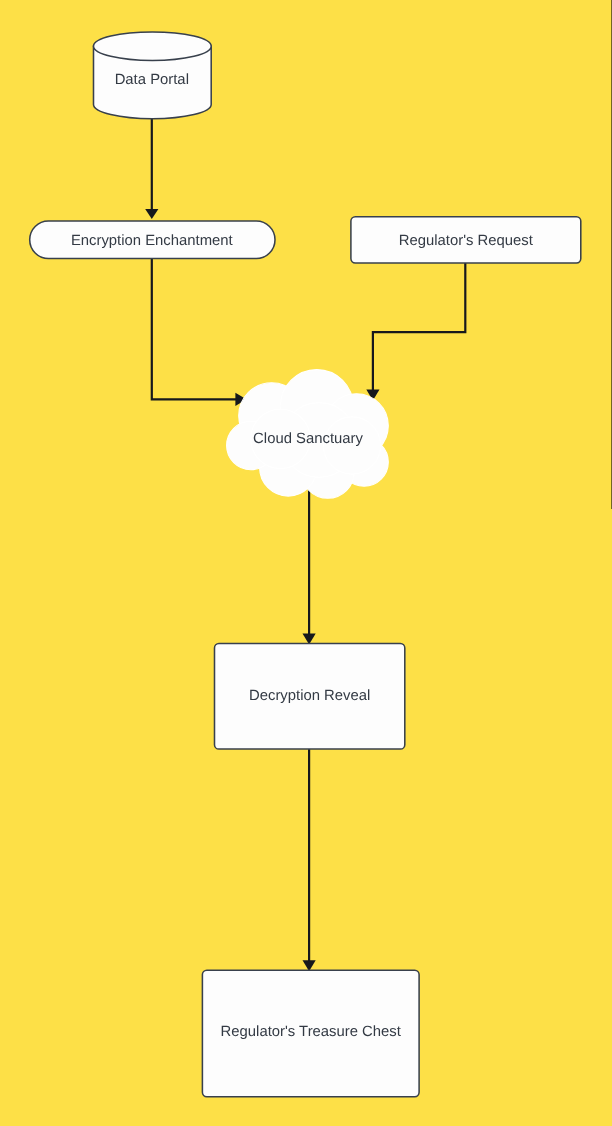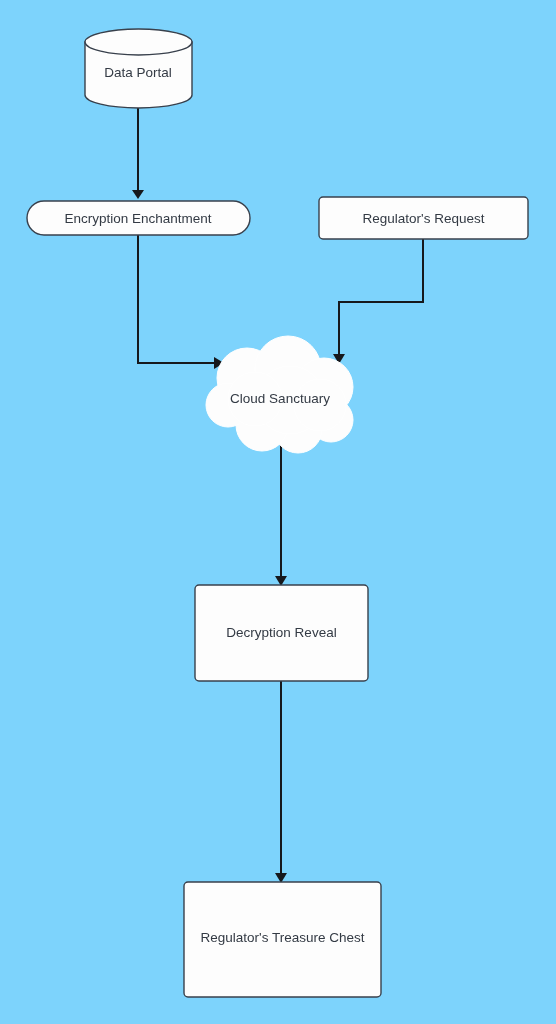--- a/index.html
+++ b/index.html
@@ -11,21 +11,21 @@
   body {
     width: 556px;
     height: 1024px;
     overflow: hidden;
     font-family: "Liberation Sans", sans-serif;
   }
   #canvas {
     position: relative;
     width: 556px;
     height: 1024px;
-    background: #7dd3fc;
+    background: #fde047;
   }
   svg#diagram {
     position: absolute;
     left: 0;
     top: 0;
     width: 556px;
     height: 1024px;
     display: block;
   }
   .node-shape {

